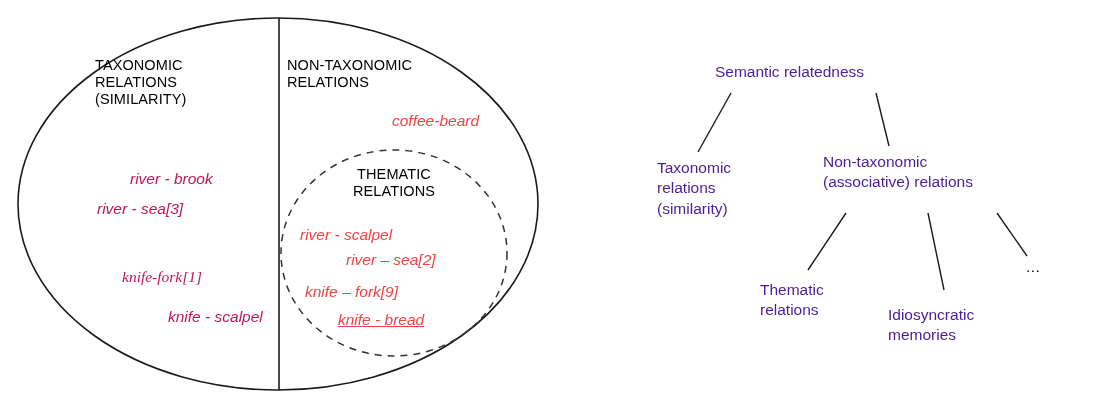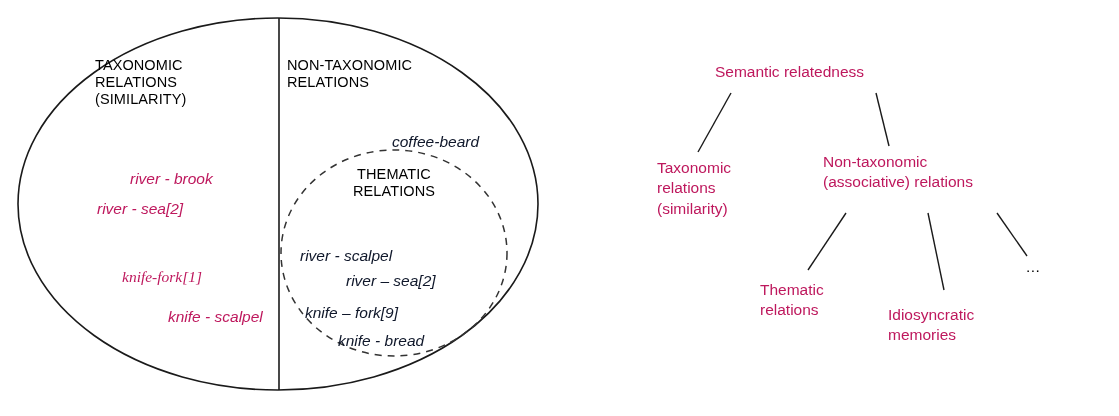--- a/index.html
+++ b/index.html
@@ -40,25 +40,25 @@
     color: #000000;
   }
   .cap-center { text-align: center; }
   
   .pair {
     font-style: italic;
     font-size: 15.5px;
     font-weight: 400;
   }
   .pair-tax  { color: #be185d; }
-  .pair-them { color: #0f172a; margin-top: 21px; }
+  .pair-them { color: #ef4444; }
   
   .node {
     font-size: 15.5px;
-    color: #be185d;
+    color: #4c1d95;
     line-height: 1.32;
   }
   .node-dots {
     font-size: 15.5px;
     color: #000000;
     letter-spacing: 0.5px;
   }
 </style>
 </head>
 <body>
@@ -78,30 +78,30 @@
 RELATIONS
 (SIMILARITY)</div>
 
   <div class="lbl cap" style="left:287px; top:57px;">NON-TAXONOMIC
 RELATIONS</div>
 
   <div class="lbl cap cap-center" style="left:329px; top:166px; width:130px;">THEMATIC
 RELATIONS</div>
 
   <div class="lbl pair pair-tax" style="left:130px; top:170px;">river - brook</div>
-  <div class="lbl pair pair-tax" style="left:97px; top:200px;">river - sea[2]</div>
+  <div class="lbl pair pair-tax" style="left:97px; top:200px;">river - sea[3]</div>
   <div class="lbl pair pair-tax" style="left:122px; top:268px;font-family:Liberation Serif, serif;">knife-fork[1]</div>
   <div class="lbl pair pair-tax" style="left:168px; top:308px;">knife - scalpel</div>
 
   <div class="lbl pair pair-them" style="left:392px; top:112px;">coffee-beard</div>
 
   <div class="lbl pair pair-them" style="left:300px; top:226px;">river - scalpel</div>
   <div class="lbl pair pair-them" style="left:346px; top:251px;text-align:right;">river – sea[2]</div>
   <div class="lbl pair pair-them" style="left:305px; top:283px;">knife – fork[9]</div>
-  <div class="lbl pair pair-them" style="left:338px; top:311px;">knife - bread</div>
+  <div class="lbl pair pair-them" style="left:338px; top:311px;text-decoration:underline;">knife - bread</div>
 
   <svg id="tree-svg" viewBox="0 0 1119 416">
 
     <line x1="731" y1="93" x2="698" y2="152" stroke="#1A1A1A" stroke-width="1.4"></line>
 
     <line x1="876" y1="93" x2="889" y2="146" stroke="#1A1A1A" stroke-width="1.4"></line>
 
     <line x1="846" y1="213" x2="808" y2="270" stroke="#1A1A1A" stroke-width="1.4"></line>
 
     <line x1="928" y1="213" x2="944" y2="290" stroke="#1A1A1A" stroke-width="1.4"></line>

